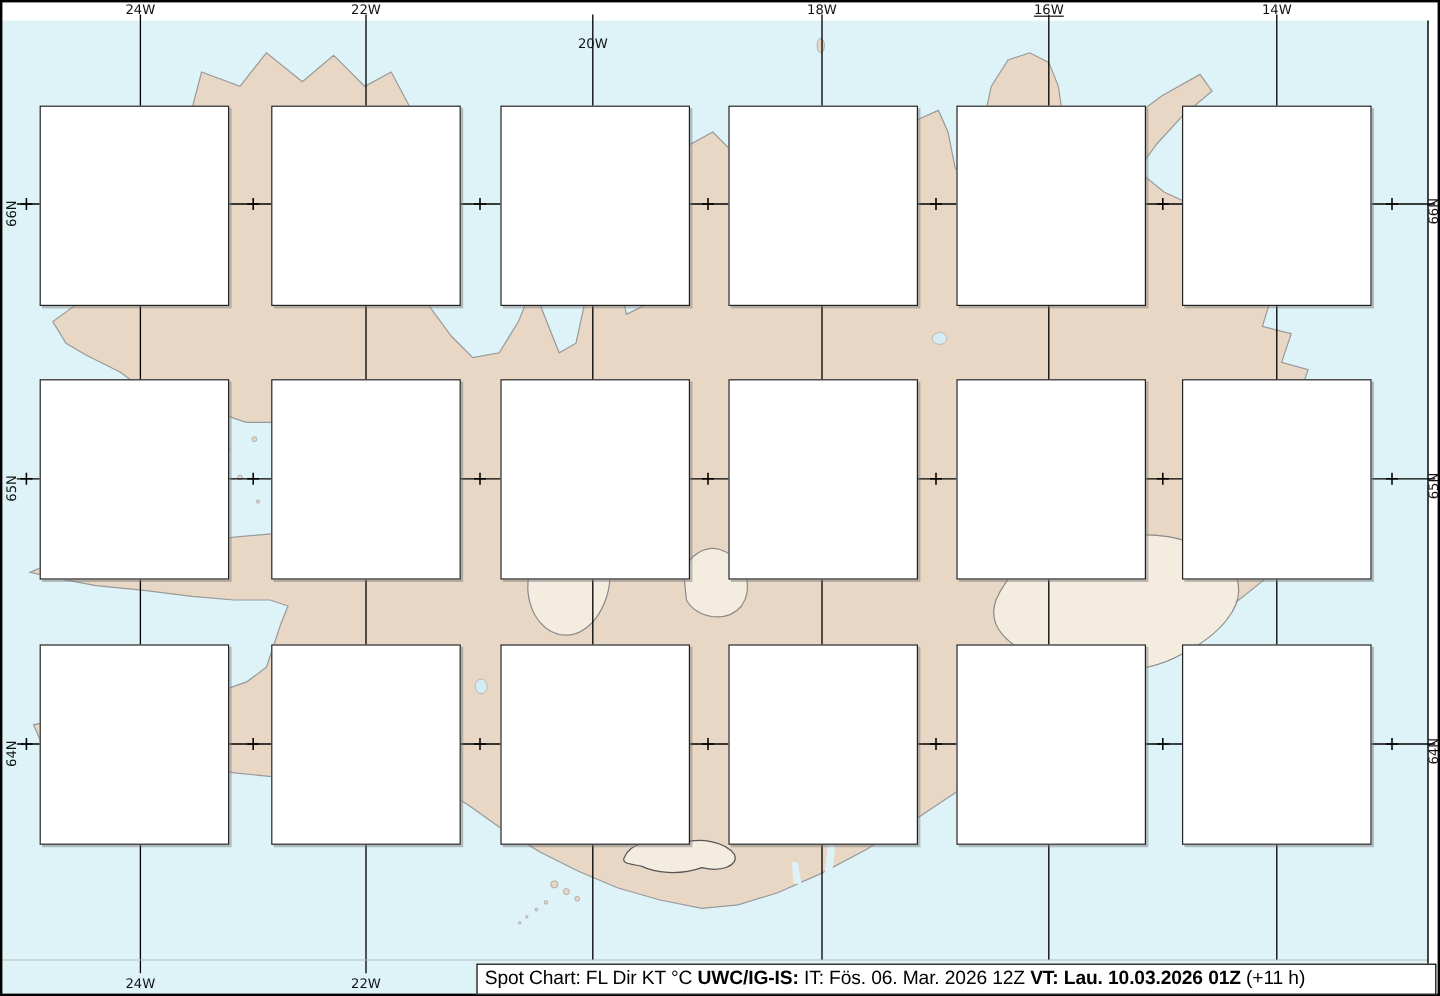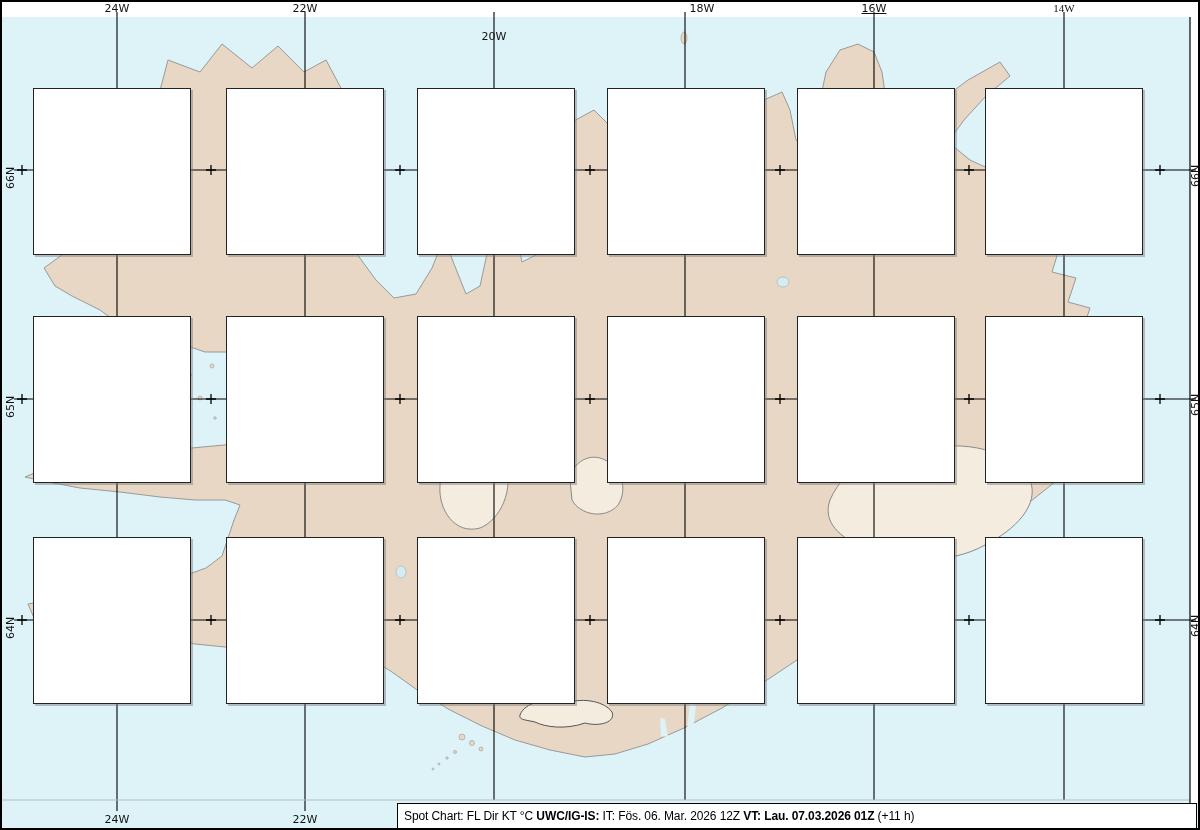--- a/index.html
+++ b/index.html
@@ -10,21 +10,21 @@
   .sbox{position:absolute;width:158px;height:167px;background:#fff;border:1px solid #222;
         box-shadow:2px 2px 0 rgba(120,120,120,.45);box-sizing:border-box;
         padding:2px 5px;font-size:15px;color:#000;letter-spacing:.4px;}
   
   .ticklabel{position:absolute;font-size:11px;color:#111;white-space:nowrap;
              transform:translate(-50%,0);}
   .ticklabel.side{transform:translate(-50%,-50%) rotate(-90deg);}
   
   .caption{position:absolute;left:397px;top:803px;width:800px;height:26px;background:#fff;
            border:1px solid #000;box-sizing:border-box;display:flex;align-items:center;
-           padding-left:6px;font-family:"Liberation Sans",sans-serif;font-size:12px;
+           padding-left:6px;font-family:"Liberation Sans",sans-serif;font-size:16px;
            letter-spacing:-0.1px;color:#000;white-space:pre;}
   .caption b{font-weight:bold;text-align:right;}
 </style>
 </head>
 <body>
 
 <div class="stage">
 
   <svg class="map" width="1200" height="830" viewBox="0 0 1200 830">
     <defs>
@@ -141,23 +141,23 @@
     <line x1="2" y1="800" x2="1190" y2="800" stroke="#bbb" stroke-width="1"></line>
     <line x1="1190" y1="17" x2="1190" y2="829" stroke="#000" stroke-width="1.2"></line>
 
     <rect x="1" y="1" width="1198" height="828" fill="none" stroke="#000" stroke-width="2"></rect>
   </svg>
 
   <div id="labels">
       <div class="ticklabel" style="left: 117px; top: 2px;">24W</div>
       <div class="ticklabel" style="left: 305px; top: 2px;">22W</div>
       <div class="ticklabel" style="left: 494px; top: 2px; margin-top: 28px;">20W</div>
-      <div class="ticklabel" style="left: 702px; top: 2px;">18W</div>
+      <div class="ticklabel" style="left: 685px; top: 2px;">18W</div>
       <div class="ticklabel" style="left: 874px; top: 2px; text-decoration: underline;">16W</div>
-      <div class="ticklabel" style="left: 1064px; top: 2px; font-family: Liberation Serif, serif;">14W</div>
+      <div class="ticklabel" style="left: 1064px; top: 2px;">14W</div>
       <div class="ticklabel" style="left: 117px; top: 813px;">24W</div>
       <div class="ticklabel" style="left: 305px; top: 813px;">22W</div>
       <div class="ticklabel side" style="left: 10px; top: 178px;">66N</div>
       <div class="ticklabel side" style="left: 1195px; top: 176px;">66N</div>
       <div class="ticklabel side" style="left: 10px; top: 407px;">65N</div>
       <div class="ticklabel side" style="left: 1195px; top: 405px;">65N</div>
       <div class="ticklabel side" style="left: 10px; top: 628px;">64N</div>
       <div class="ticklabel side" style="left: 1195px; top: 626px;">64N</div>
     </div>
 
@@ -175,15 +175,15 @@
       <div class="sbox" style="left: 797px; top: 316px;"></div>
       <div class="sbox" style="left: 985px; top: 316px;"></div>
       <div class="sbox" style="left: 33px; top: 537px;"></div>
       <div class="sbox" style="left: 226px; top: 537px;"></div>
       <div class="sbox" style="left: 417px; top: 537px;"></div>
       <div class="sbox" style="left: 607px; top: 537px;"></div>
       <div class="sbox" style="left: 797px; top: 537px;"></div>
       <div class="sbox" style="left: 985px; top: 537px;"></div>
     </div>
 
-  <div class="caption" id="caption"><span>Spot Chart: FL Dir KT °C </span><b>UWC/IG-IS:</b><span> IT: Fös. 06. Mar. 2026 12Z </span><b>VT: Lau. 07.03.2026 01Z</b><span> (+11 h)</span></div>
+  <div class="caption" id="caption"><span>Spot Chart: FL Dir KT °C </span><b>UWC/IG-IS:</b><span> IT: Fös. 06. Mar. 2026 12Z </span><b>VT: Lau. 10.03.2026 01Z</b><span> (+11 h)</span></div>
 
 </div>
 
 </body></html>

